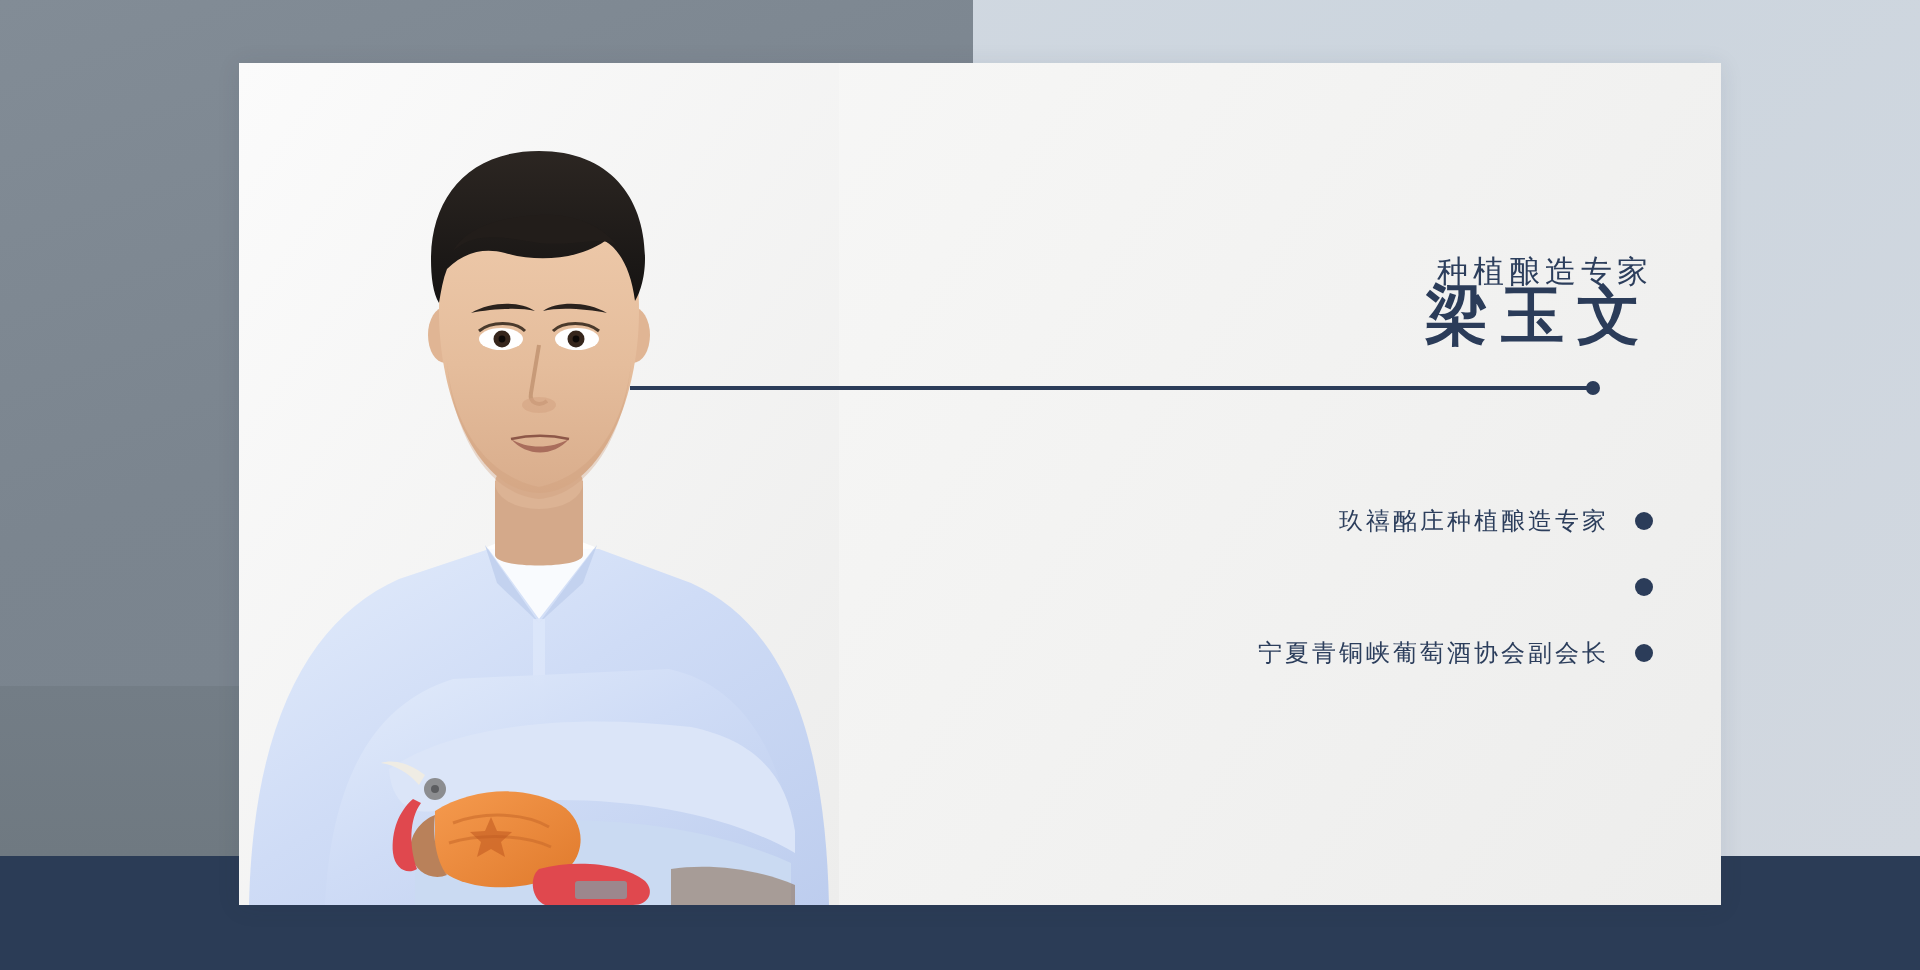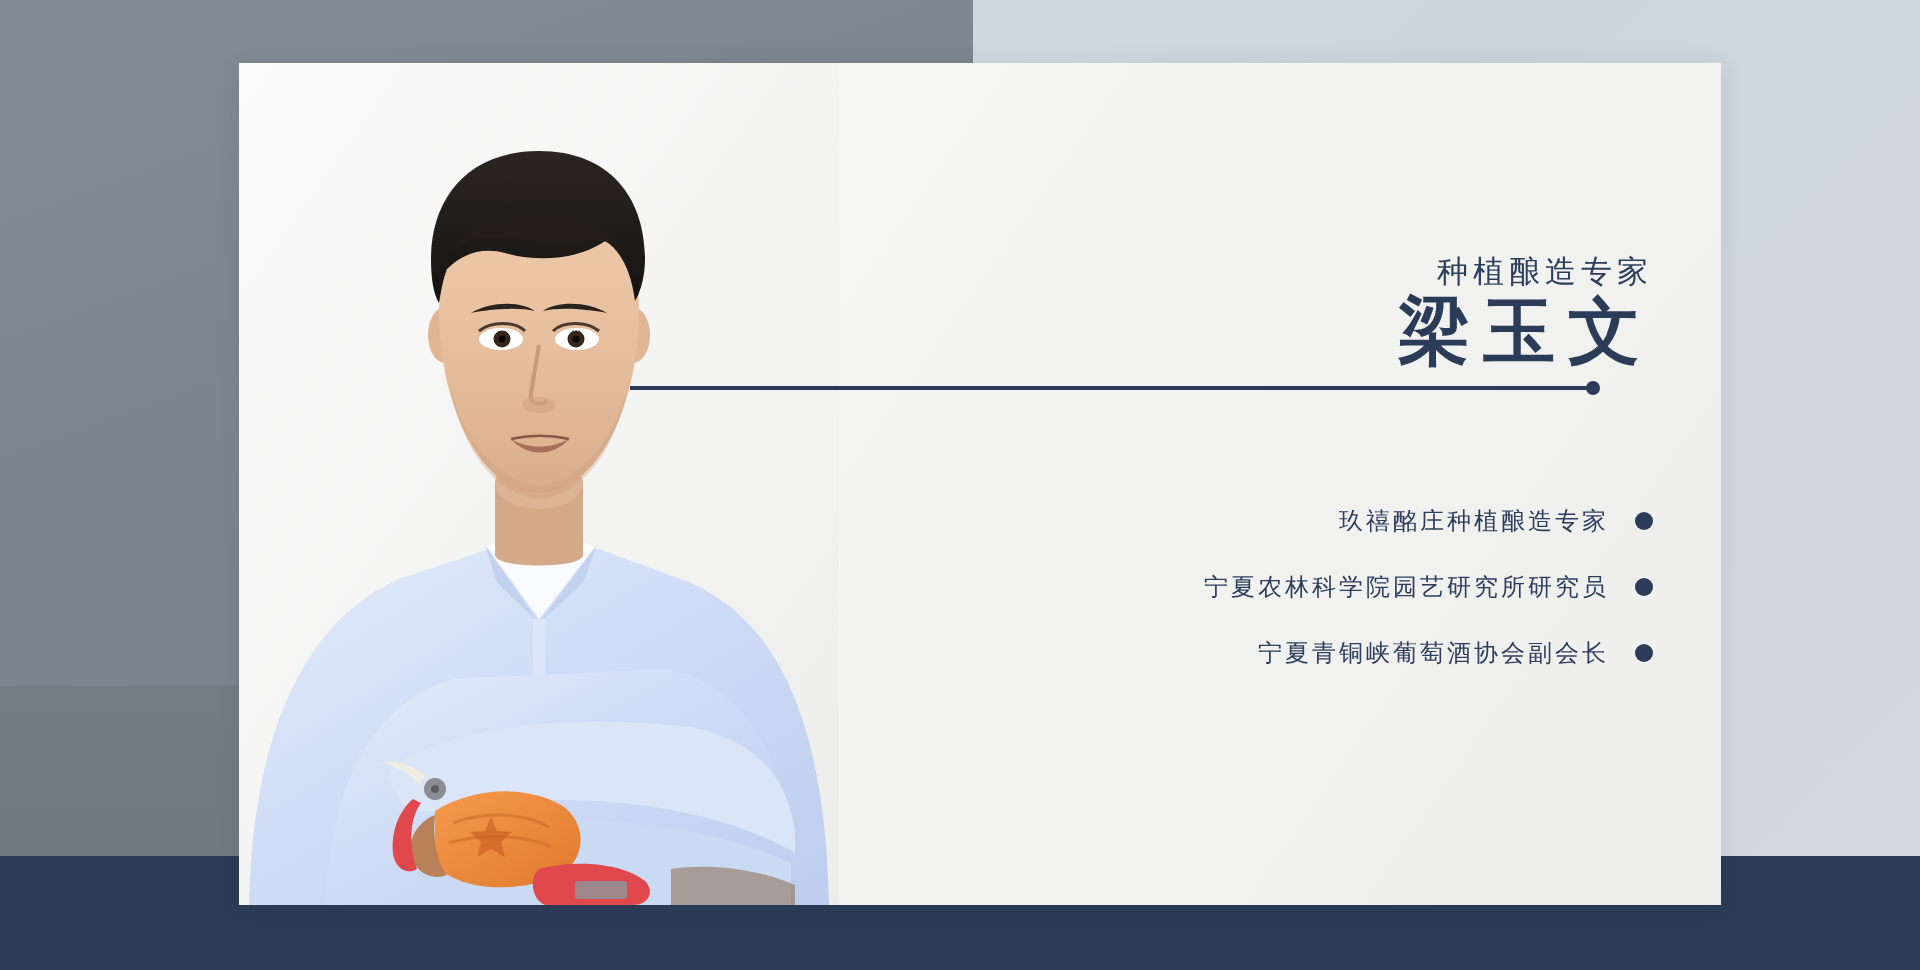--- a/index.html
+++ b/index.html
@@ -72,23 +72,23 @@
     font-size: 31px;
     letter-spacing: 5px;
     color: #2c3e5c;
     text-align: right;
     white-space: nowrap;
     font-weight: 400;
   }
   .name {
     position: absolute;
     right: 68px;
-    top: 232px;
+    top: 220px;
     font-family: "Liberation Serif", "DejaVu Serif", serif;
-    font-size: 72px;
+    font-size: 63px;
     line-height: 1.05;
     letter-spacing: 13px;
     color: #2b3c59;
     white-space: nowrap;
     font-weight: 700;
     text-indent: 13px;
   }
 
   .divider-wrap {
     position: absolute;
@@ -257,21 +257,20 @@
       <div class="divider-line"></div>
       <div class="divider-dot"></div>
     </div>
 
     <div class="credentials">
       <div class="cred-row">
         <span class="cred-text">玖禧酩庄种植酿造专家</span>
         <span class="cred-bullet"></span>
       </div>
       <div class="cred-row">
-        <span class="cred-text">宁夏农林科学院园艺研究所研究员</span>
         <span class="cred-bullet"></span>
       </div>
       <div class="cred-row">
         <span class="cred-text">宁夏青铜峡葡萄酒协会副会长</span>
         <span class="cred-bullet"></span>
       </div>
     </div>
 
   </div>
 </div>

